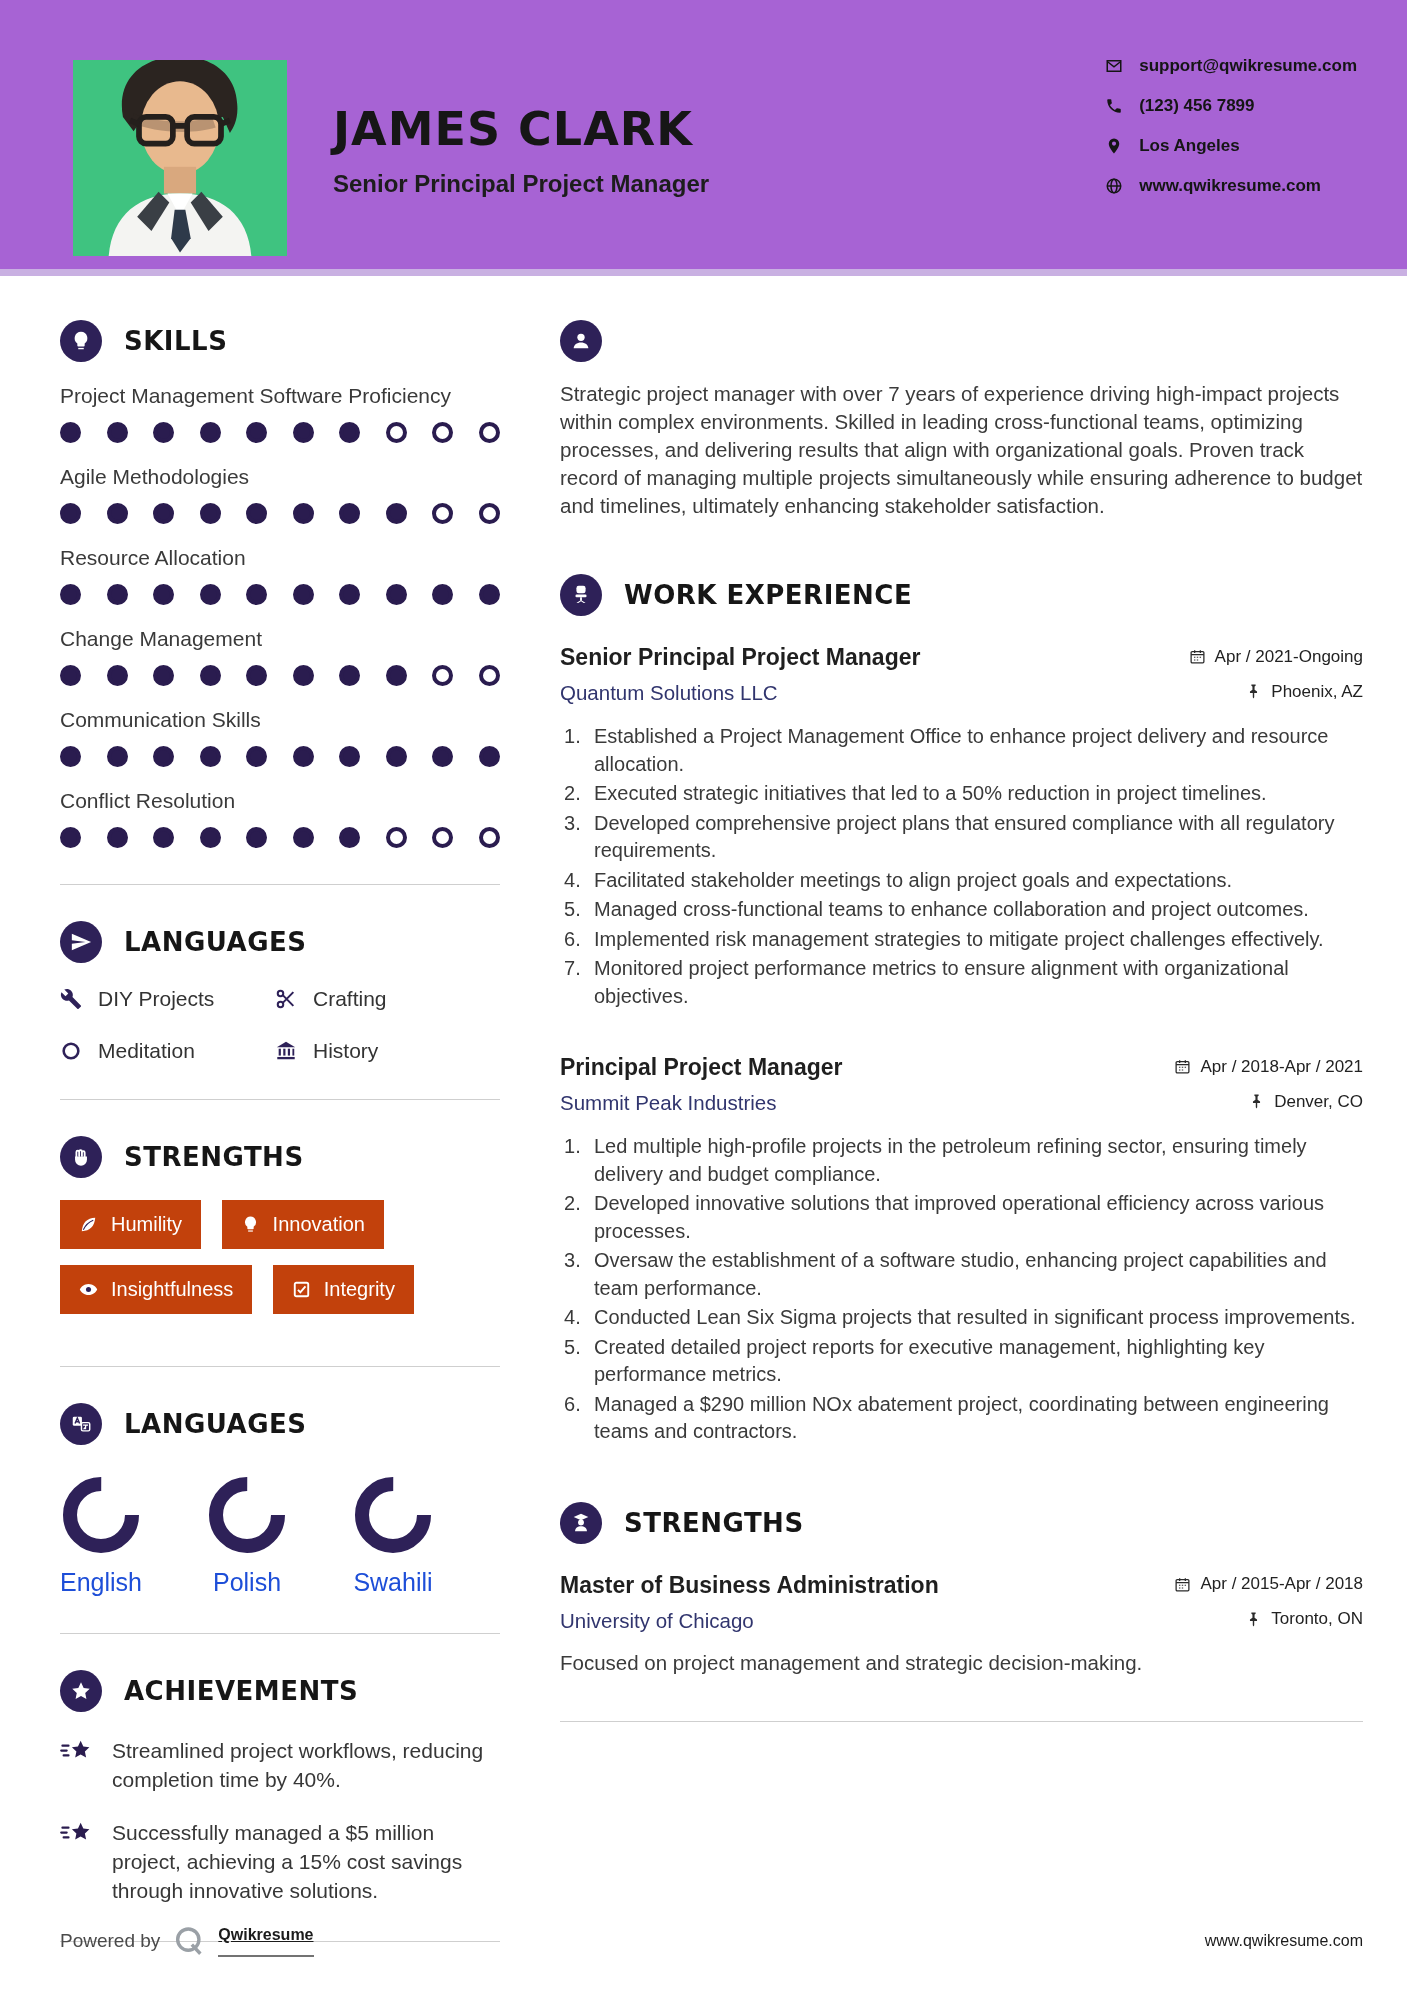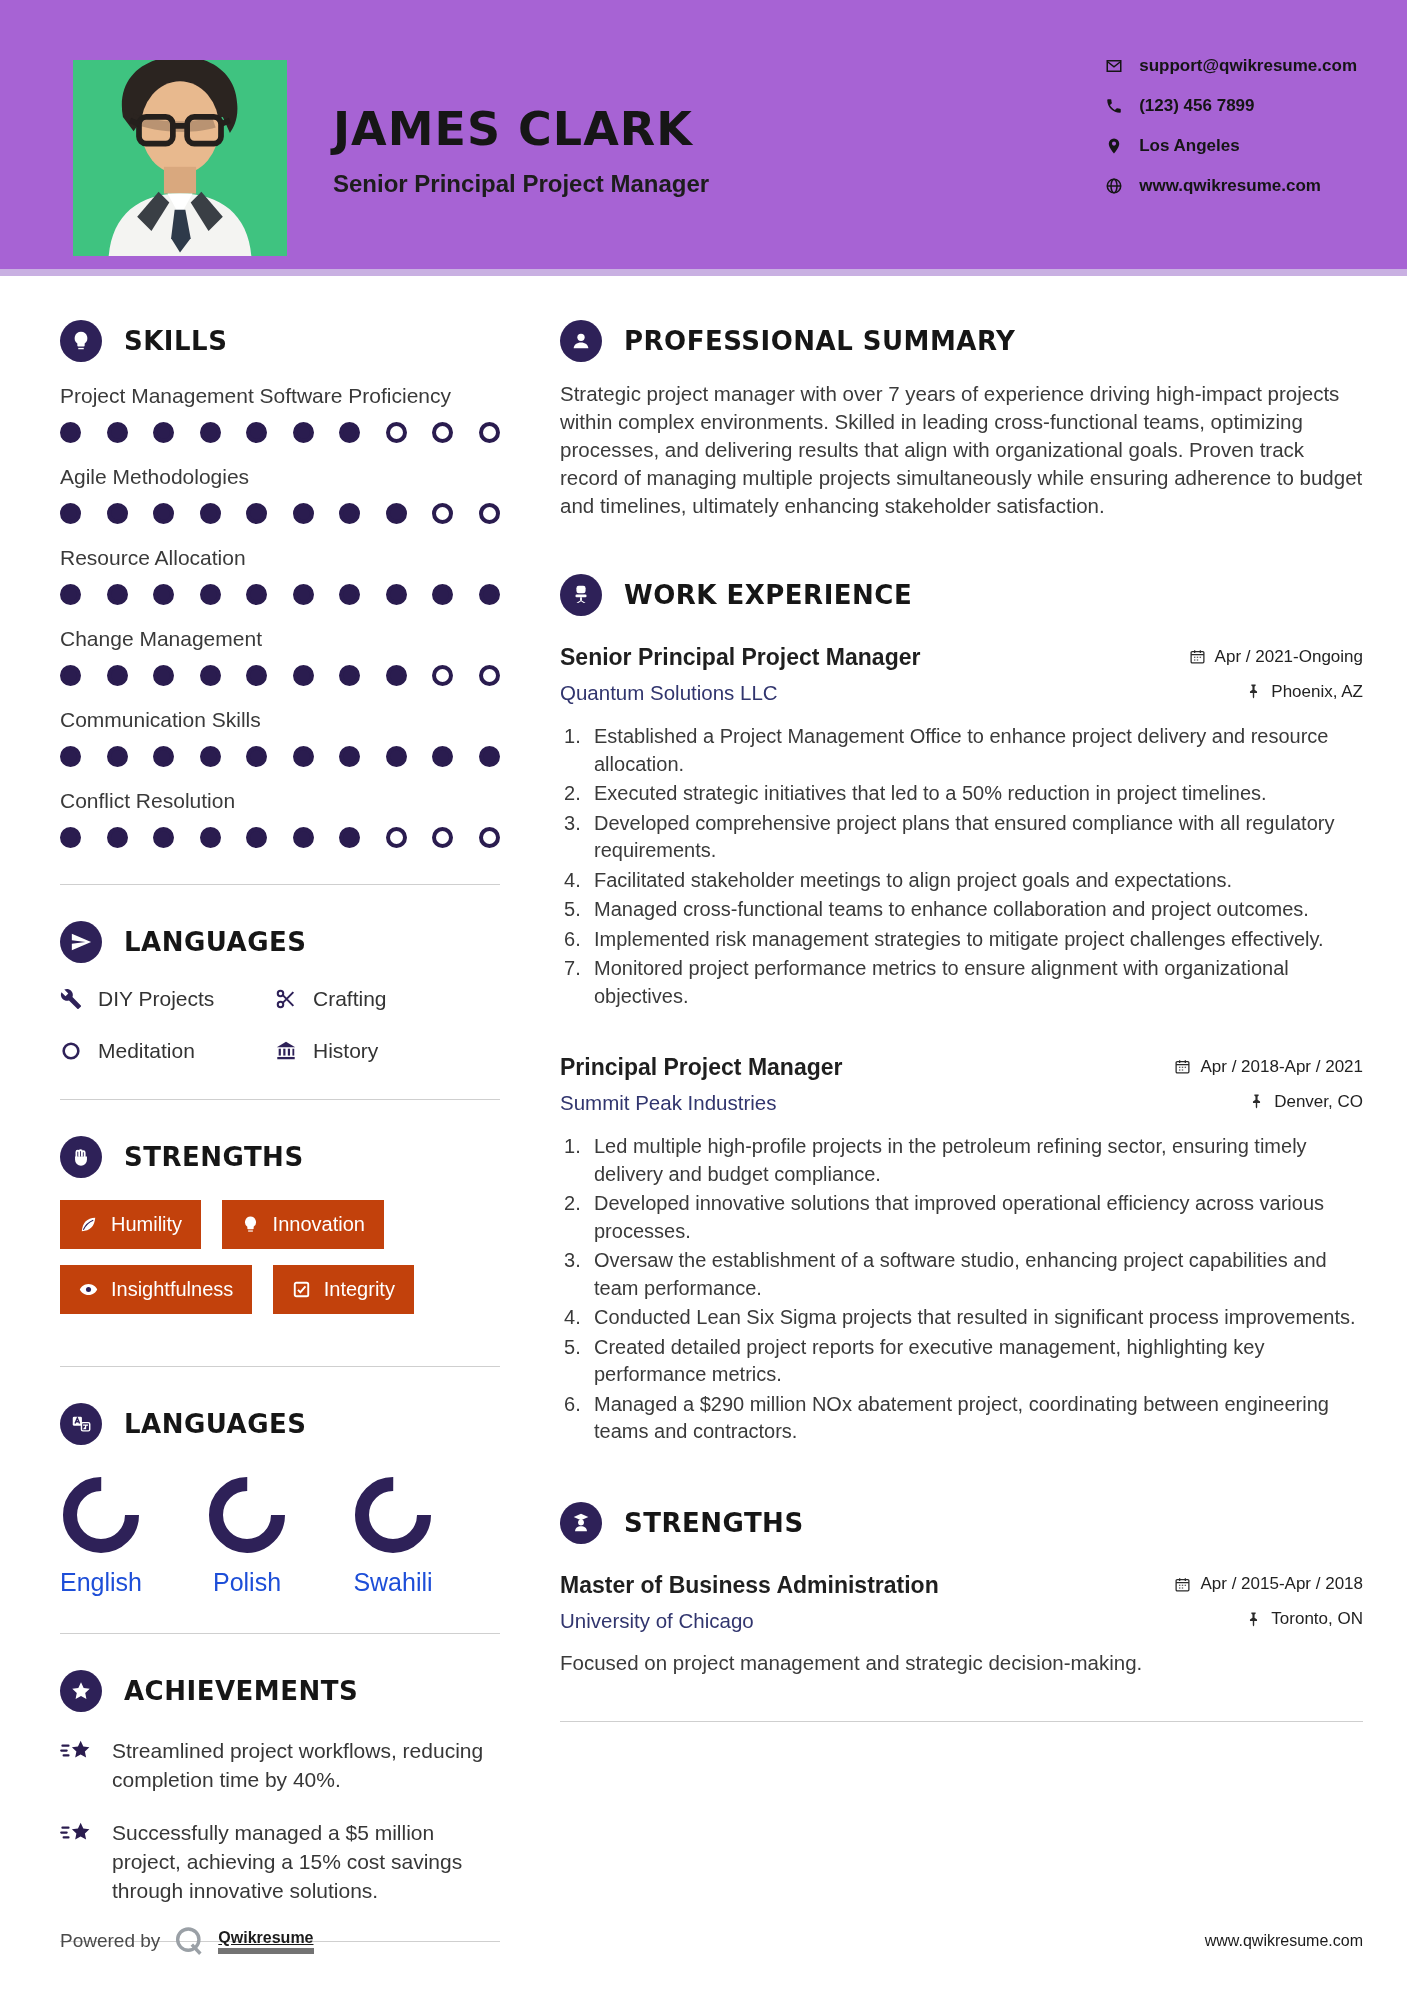--- a/index.html
+++ b/index.html
@@ -79,21 +79,21 @@
   .sec-edu { margin-top:56px; }
   .edu-note { margin-top:16px; font-size:20.5px; color:#3b3b3b; line-height:28px; }
   .col-right hr.div { margin-top:44px; }
 
   
   .footer { position:absolute; left:60px; right:44px; bottom:32px; display:flex; justify-content:space-between; align-items:center; }
   .footer-left { display:flex; align-items:center; gap:12px; }
   .powered { font-size:19px; color:#4a4a4a; }
   .qlogo { width:34px; height:34px; display:inline-flex; }
   .qlogo svg { width:100%; height:100%; }
-  .brand-link { font-size:16px; font-weight:600; color:#1b1b1b; text-decoration:underline; border-bottom:6px solid #737373; padding-bottom:1px; }
+  .brand-link { font-size:16px; font-weight:600; color:#1b1b1b; text-decoration:underline; border-bottom:2px solid #737373; padding-bottom:11px; }
   .site { font-size:16px; color:#1b1b1b; }
 </style>
 </head>
 <body>
 
 <div class="page">
 
   <header class="header">
     <div class="photo">
       <svg viewBox="0 0 120 120" width="214" height="196" preserveAspectRatio="xMidYMax slice">
@@ -442,21 +442,20 @@
     <main class="col-right">
 
       <section>
         <div class="sec-head">
           <span class="sec-icon">
             <svg viewBox="0 0 24 24" fill="currentColor">
                 <circle cx="12" cy="8" r="4"></circle>
                 <path d="M4 20c0-4 3.6-6.5 8-6.5s8 2.5 8 6.5z"></path>
               </svg>
           </span>
-          <h2 class="sec-title">PROFESSIONAL SUMMARY</h2>
         </div>
         <p class="summary-text">Strategic project manager with over 7 years of experience driving high-impact projects within complex environments. Skilled in leading cross-functional teams, optimizing processes, and delivering results that align with organizational goals. Proven track record of managing multiple projects simultaneously while ensuring adherence to budget and timelines, ultimately enhancing stakeholder satisfaction.</p>
       </section>
 
       <section class="sec-work">
         <div class="sec-head">
           <span class="sec-icon">
             <svg viewBox="0 0 24 24" fill="currentColor">
                 <rect x="7" y="2" width="10" height="8" rx="2.5"></rect>
                 <rect x="6" y="11.5" width="12" height="3" rx="1.2"></rect>

